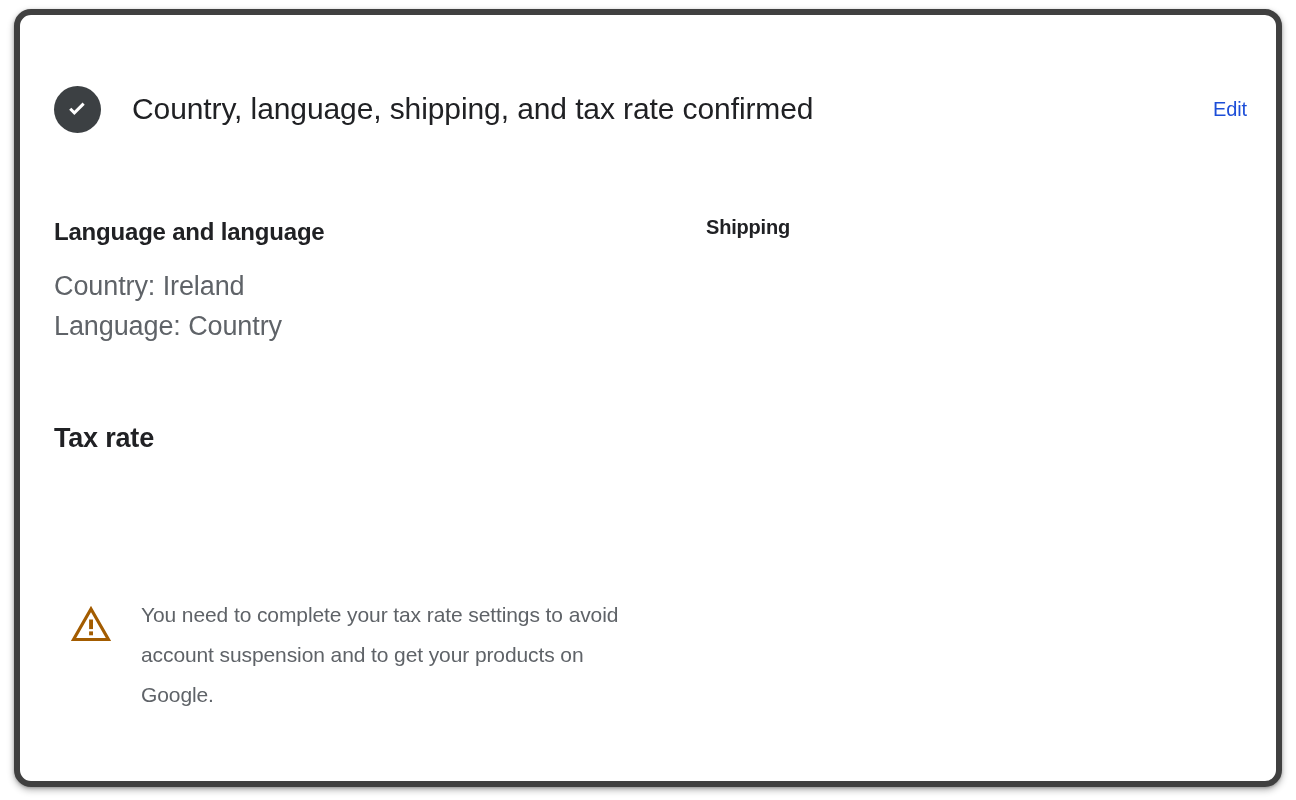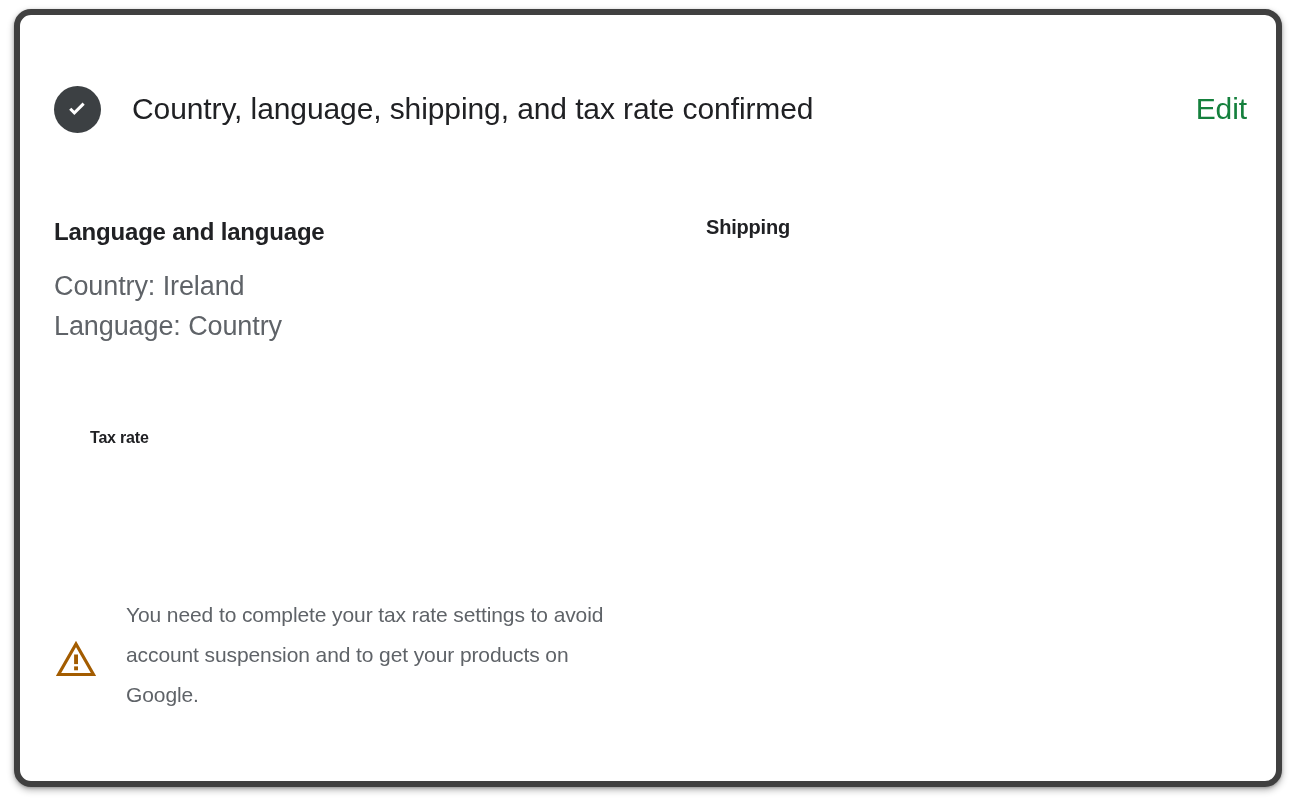--- a/index.html
+++ b/index.html
@@ -72,24 +72,24 @@
     font-weight: 400;
     letter-spacing: -0.1px;
     color: #202124;
     white-space: nowrap;
   }
 
   .edit-link {
     position: absolute;
     right: 29px;
     top: 77px;
-    font-size: 30px;
+    font-size: 20px;
     line-height: 34px;
     font-weight: 400;
-    color: #15803d;
+    color: #1d4ed8;
     cursor: pointer;
     text-decoration: none;
     letter-spacing: -0.1px;
   }
 
   
   .body {
     position: absolute;
     left: 0;
     top: 160px;
@@ -117,23 +117,22 @@
     color: #202124;
     letter-spacing: -0.2px;
     margin: 0;
   }
   .section-heading.small {
     font-size: 20px;
     line-height: 28px;
     margin-left: 30px;
   }
   .section-heading.medium {
-    font-size: 16px;
+    font-size: 27px;
     line-height: 30px;
-    margin-left: 36px;
   }
 
   .section-body {
     font-size: 27px;
     line-height: 40px;
     font-weight: 400;
     color: #5f6368;
     letter-spacing: -0.1px;
     margin: 0;
   }
@@ -145,25 +144,25 @@
 
   .blk-shipping { position: absolute; left: 0; top: 38px; width: 540px; }
   .blk-shipping .section-body { margin-top: 16px; line-height: 41px; }
 
   .blk-tax { position: absolute; left: 0; top: 248px; width: 560px; }
   .blk-tax .section-body { margin-top: 21px; line-height: 40px; width: 530px; }
 
   
   .warning {
     position: absolute;
-    left: 0;
+    left: 15px;
     top: 420px;
     width: 560px;
     display: flex;
-    align-items: center;
+    align-items: flex-start;
   }
   .warning-icon {
     flex: 0 0 auto;
     width: 44px;
     height: 40px;
     margin-top: 11px;
     display: flex;
     align-items: flex-start;
     justify-content: center;
   }

